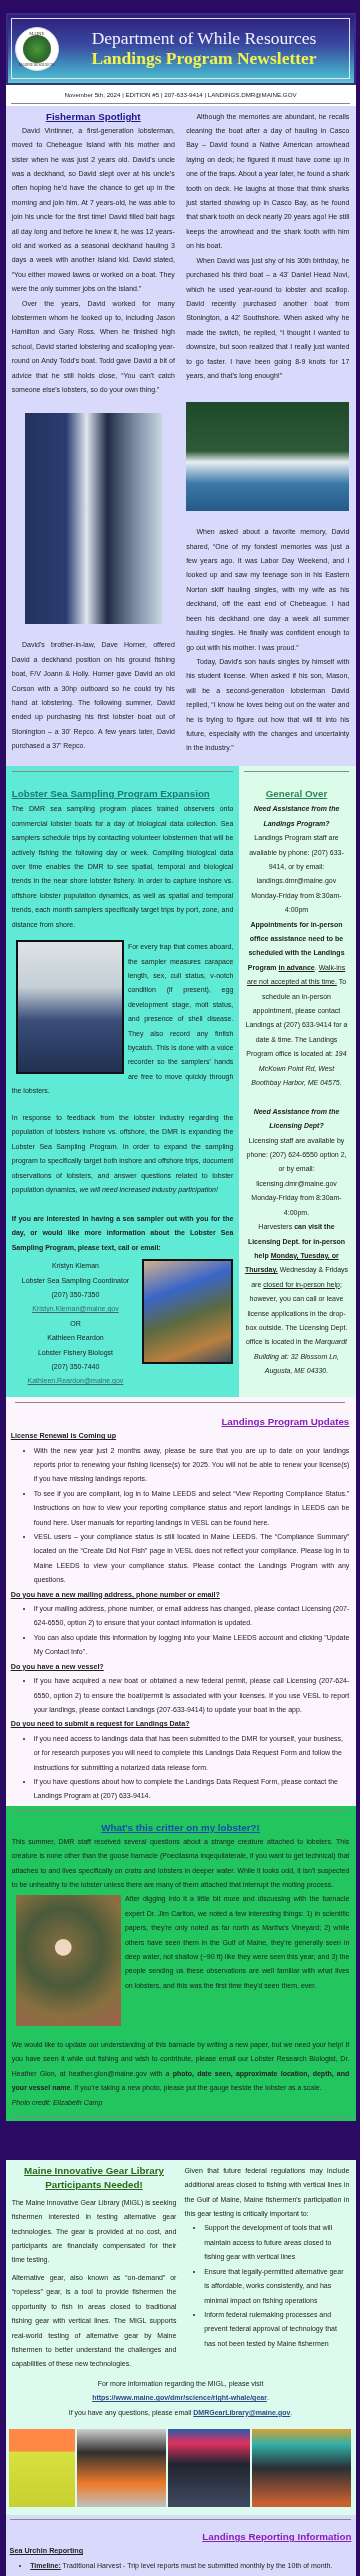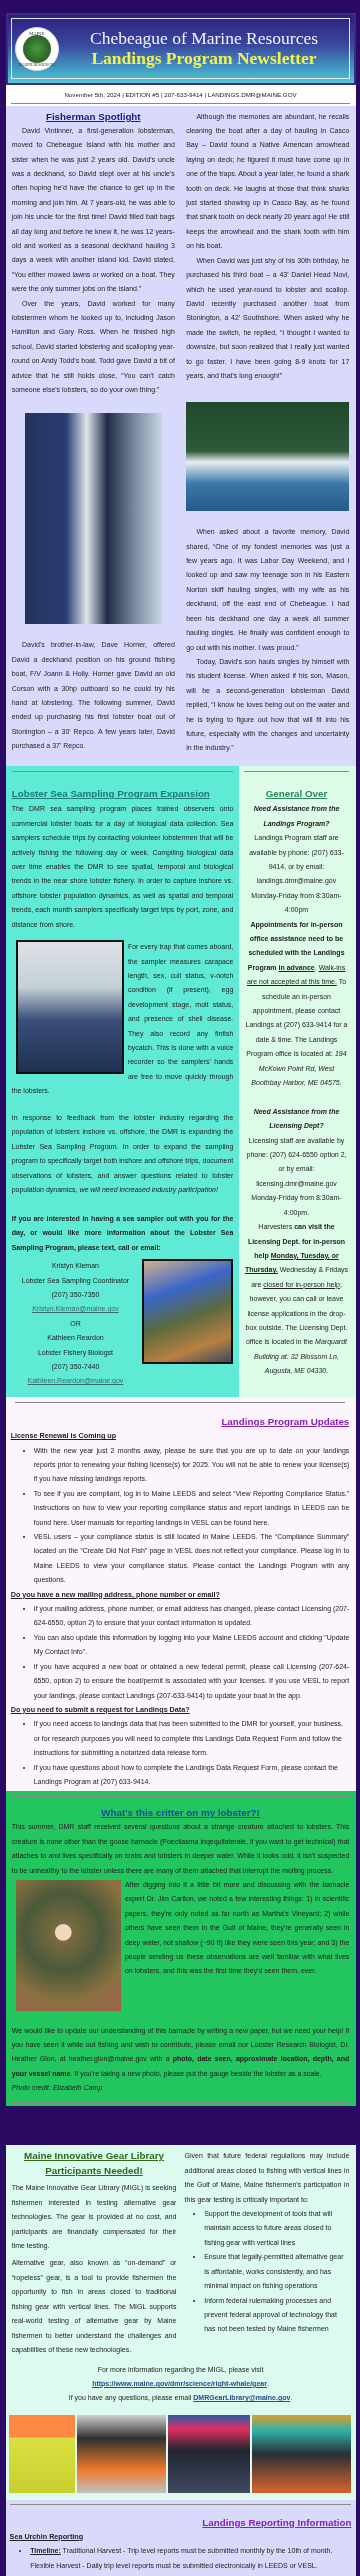--- a/index.html
+++ b/index.html
@@ -67,21 +67,21 @@
 <div class="container">
 
   <div class="banner">
     <div class="banner-inner">
       <div class="seal">
         <span class="seal-text-top">MAINE</span>
         <div class="seal-inner"></div>
         <span class="seal-text-bot">MARINE RESOURCES</span>
       </div>
       <div class="banner-titles">
-        <div class="banner-title">Chebeague of Marine Resources</div>
+        <div class="banner-title">Department of While Resources</div>
         <div class="banner-sub">Landings Program Newsletter</div>
       </div>
     </div>
   </div>
 
   <div class="dateline">November 5th, 2024 | EDITION #5 | 207-633-9414 | LANDINGS.DMR@MAINE.GOV</div>
   <div class="rule-w">
         <div class="rule"></div>
       </div>
 
@@ -146,20 +146,21 @@
     <ul class="b">
       <li>With the new year just 2 months away, please be sure that you are up to date on your landings reports prior to renewing your fishing license(s) for 2025. You will not be able to renew your license(s) if you have missing landings reports.</li>
       <li>To see if you are compliant, log in to Maine LEEDS and select “View Reporting Compliance Status.” Instructions on how to view your reporting compliance status and report landings in LEEDS can be found here. User manuals for reporting landings in VESL can be found here.</li>
       <li>VESL users – your compliance status is still located in Maine LEEDS. The “Compliance Summary” located on the “Create Did Not Fish” page in VESL does not reflect your compliance. Please log in to Maine LEEDS to view your compliance status. Please contact the Landings Program with any questions.</li>
     </ul>
     <div class="sub-h">Do you have a new mailing address, phone number or email?</div>
     <ul class="b">
       <li>If your mailing address, phone number, or email address has changed, please contact Licensing (207-624-6550, option 2) to ensure that your contact information is updated.</li>
       <li>You can also update this information by logging into your Maine LEEDS account and clicking "Update My Contact Info".</li>
     </ul>
+    <div class="sub-h">Do you have a new vessel?</div>
     <ul class="b">
       <li>If you have acquired a new boat or obtained a new federal permit, please call Licensing (207-624-6550, option 2) to ensure the boat/permit is associated with your licenses. If you use VESL to report your landings, please contact Landings (207-633-9414) to update your boat in the app.</li>
     </ul>
     <div class="sub-h">Do you need to submit a request for Landings Data?</div>
     <ul class="b">
       <li style="text-align:left">If you need access to landings data that has been submitted to the DMR for yourself, your business, or for research purposes you will need to complete this Landings Data Request Form and follow the instructions for submitting a notarized data release form.</li>
       <li style="text-align:left">If you have questions about how to complete the Landings Data Request Form, please contact the Landings Program at (207) 633-9414.</li>
     </ul>
   </div>
 

